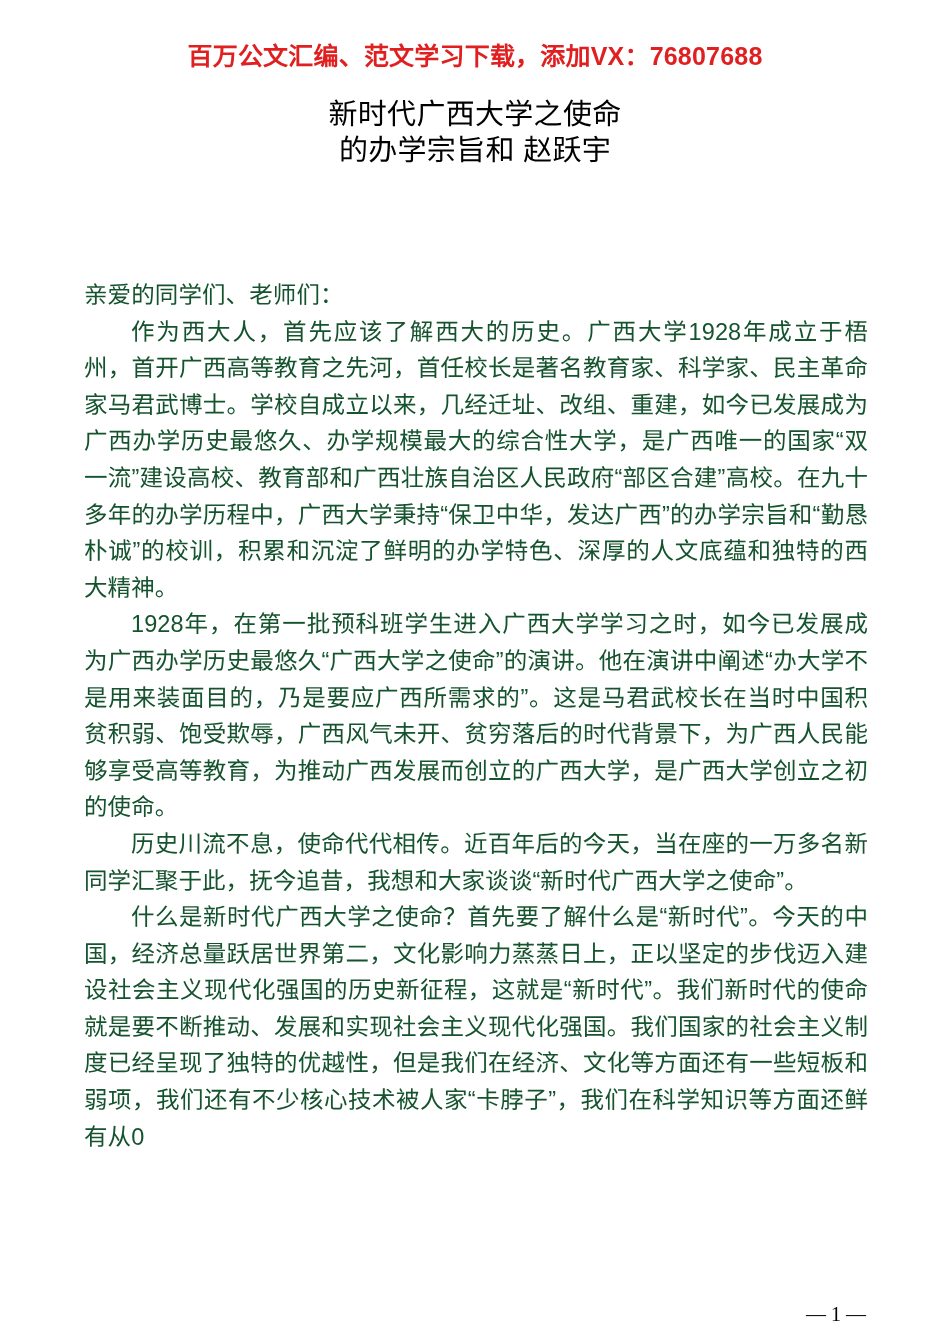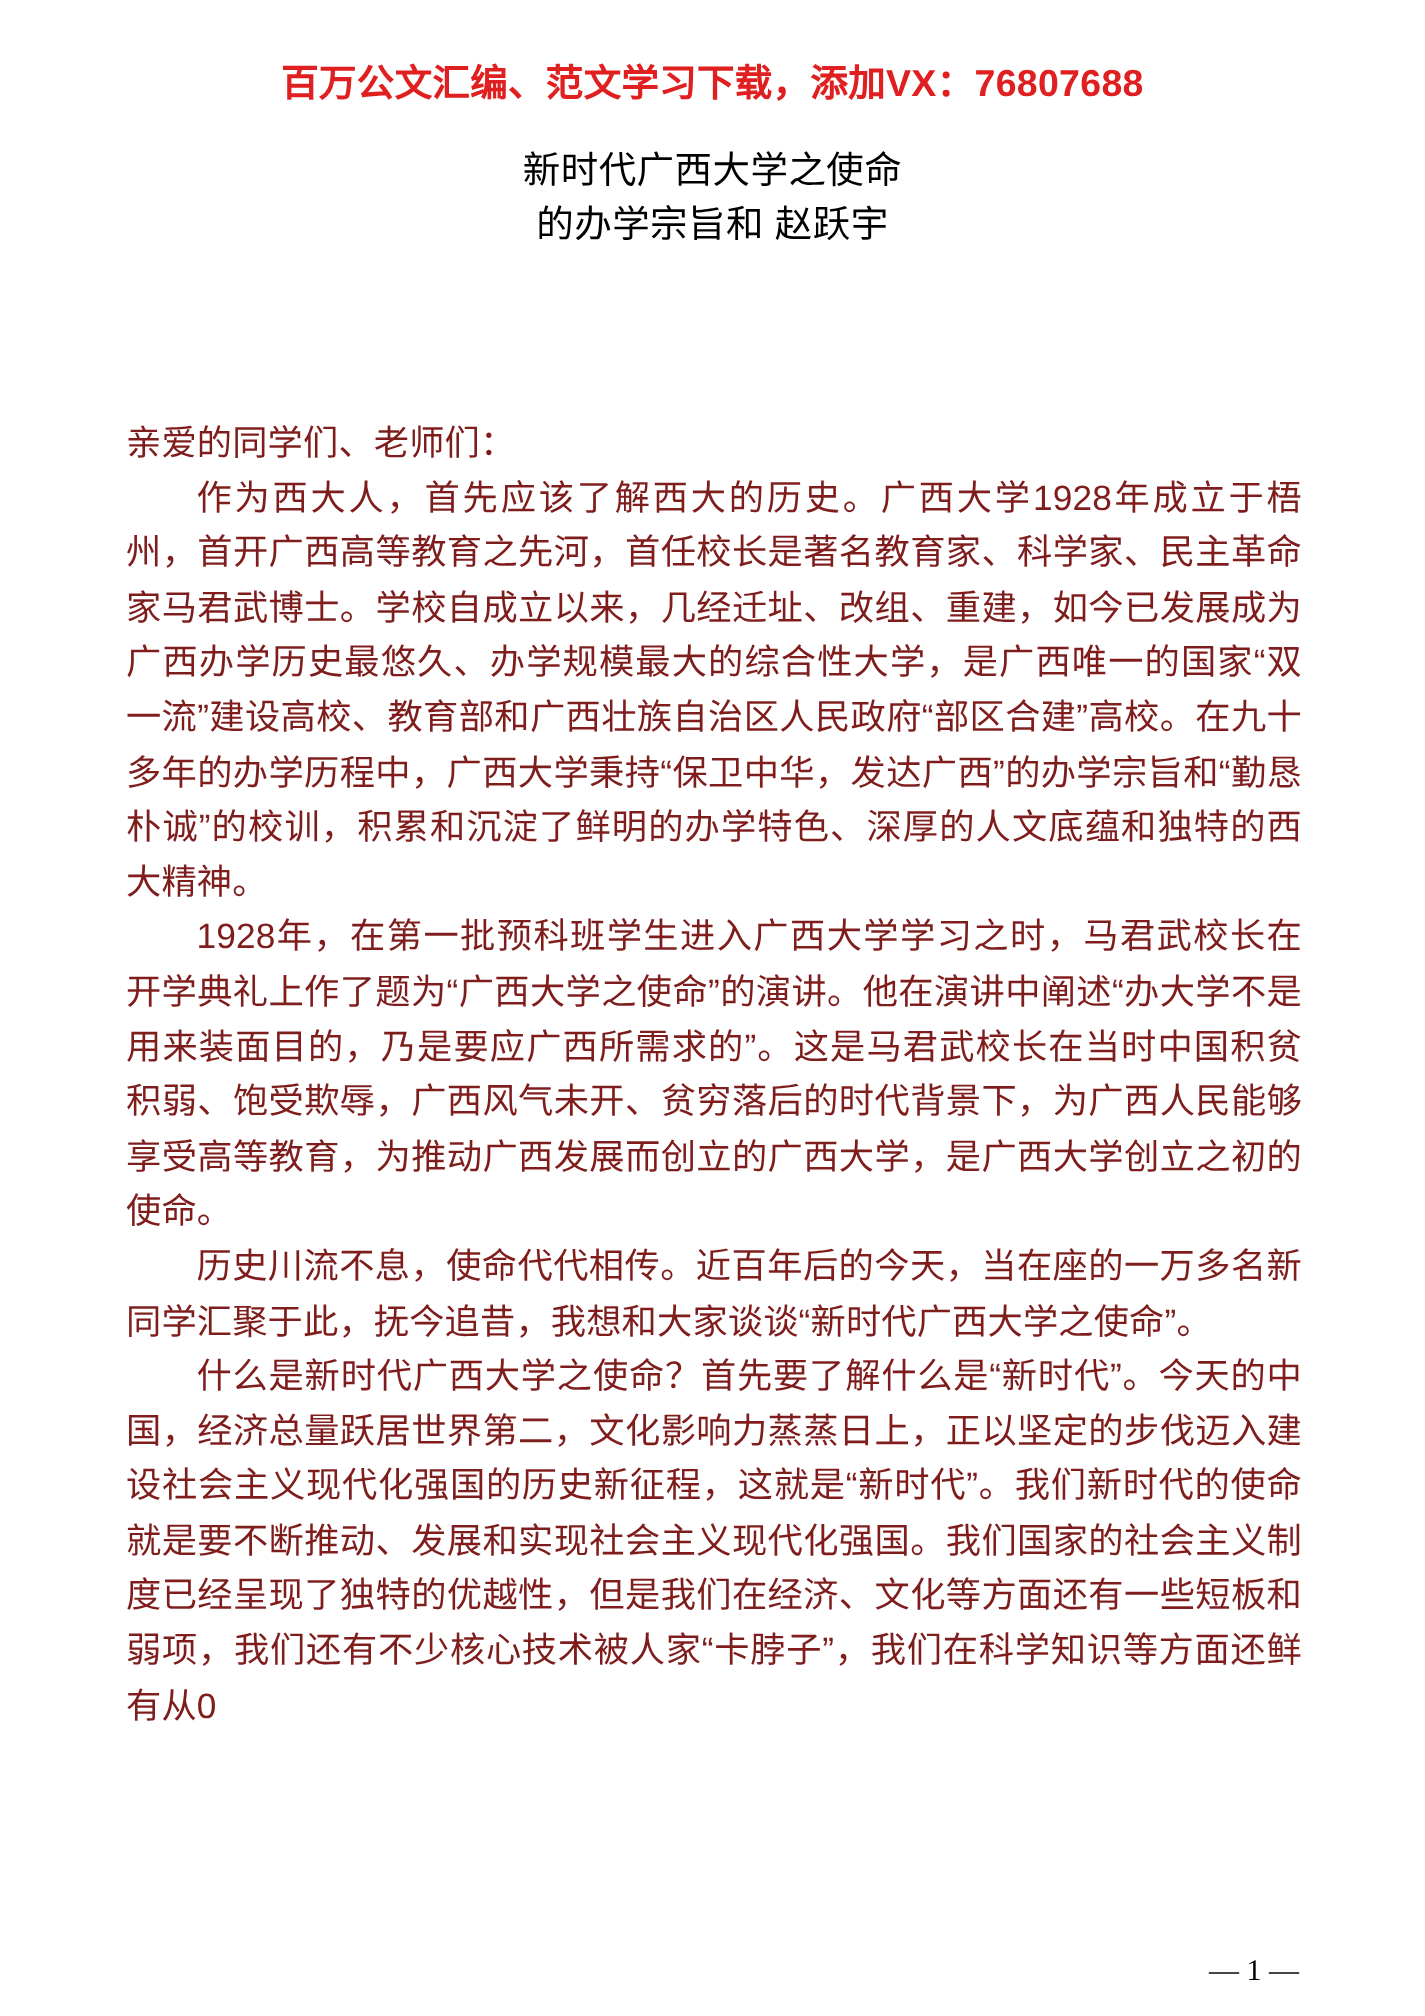--- a/index.html
+++ b/index.html
@@ -41,21 +41,21 @@
 
   
   .title-block {
     position: absolute;
     top: 96px;
     left: 0;
     right: 0;
     text-align: center;
   }
   .title-line {
-    font-size: 25px;
+    font-size: 29px;
     font-weight: 400;
     line-height: 36px;
     letter-spacing: 0.3px;
     color: #000;
     white-space: nowrap;
   }
 
   
   .body-text {
     position: absolute;
@@ -63,21 +63,21 @@
     left: 84px;
     width: 784px;
   }
   .para {
     font-size: 23.5px;
     line-height: 36.6px;
     text-align: justify;
     text-justify: inter-ideograph;
     margin: 0;
     letter-spacing: 0.1px;
-    color: #7f1d1d;
+    color: #14532d;
     word-break: break-all;
   }
   .para.indent {
     text-indent: 2em;
   }
   
 
   
   .footer {
     position: absolute;
@@ -99,20 +99,20 @@
   <div class="promo-banner" style="color: rgb(224, 32, 32);">百万公文汇编、范文学习下载，添加VX：76807688</div>
 
   <div class="title-block">
     <div class="title-line">新时代广西大学之使命</div>
     <div class="title-line">的办学宗旨和  赵跃宇</div>
   </div>
 
   <div class="body-text">
     <p class="para">亲爱的同学们、老师们：</p>
     <p class="para indent">作为西大人，首先应该了解西大的历史。广西大学1928年成立于梧州，首开广西高等教育之先河，首任校长是著名教育家、科学家、民主革命家马君武博士。学校自成立以来，几经迁址、改组、重建，如今已发展成为广西办学历史最悠久、办学规模最大的综合性大学，是广西唯一的国家“双一流”建设高校、教育部和广西壮族自治区人民政府“部区合建”高校。在九十多年的办学历程中，广西大学秉持“保卫中华，发达广西”的办学宗旨和“勤恳朴诚”的校训，积累和沉淀了鲜明的办学特色、深厚的人文底蕴和独特的西大精神。</p>
-    <p class="para indent">1928年，在第一批预科班学生进入广西大学学习之时，马君武校长在开学典礼上作了题为“广西大学之使命”的演讲。他在演讲中阐述“办大学不是用来装面目的，乃是要应广西所需求的”。这是马君武校长在当时中国积贫积弱、饱受欺辱，广西风气未开、贫穷落后的时代背景下，为广西人民能够享受高等教育，为推动广西发展而创立的广西大学，是广西大学创立之初的使命。</p>
+    <p class="para indent">1928年，在第一批预科班学生进入广西大学学习之时，如今已发展成为广西办学历史最悠久“广西大学之使命”的演讲。他在演讲中阐述“办大学不是用来装面目的，乃是要应广西所需求的”。这是马君武校长在当时中国积贫积弱、饱受欺辱，广西风气未开、贫穷落后的时代背景下，为广西人民能够享受高等教育，为推动广西发展而创立的广西大学，是广西大学创立之初的使命。</p>
     <p class="para indent">历史川流不息，使命代代相传。近百年后的今天，当在座的一万多名新同学汇聚于此，抚今追昔，我想和大家谈谈“新时代广西大学之使命”。</p>
     <p class="para indent">什么是新时代广西大学之使命？首先要了解什么是“新时代”。今天的中国，经济总量跃居世界第二，文化影响力蒸蒸日上，正以坚定的步伐迈入建设社会主义现代化强国的历史新征程，这就是“新时代”。我们新时代的使命就是要不断推动、发展和实现社会主义现代化强国。我们国家的社会主义制度已经呈现了独特的优越性，但是我们在经济、文化等方面还有一些短板和弱项，我们还有不少核心技术被人家“卡脖子”，我们在科学知识等方面还鲜有从0</p>
   </div>
 
   <div class="footer">— 1 —</div>
 
 </div>
 
 </body></html>

